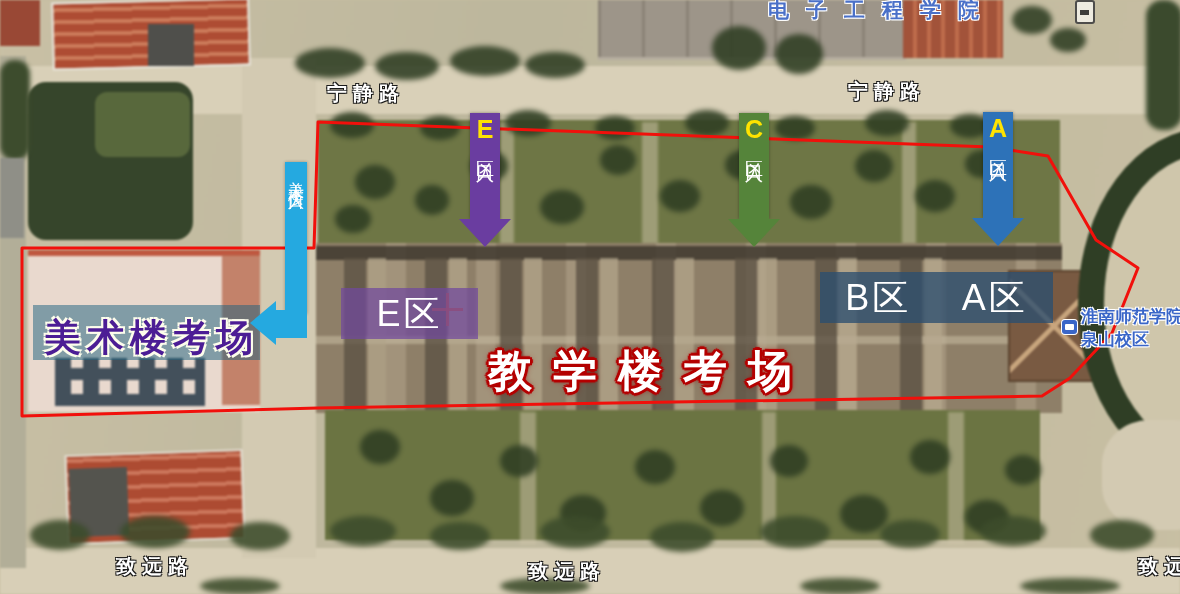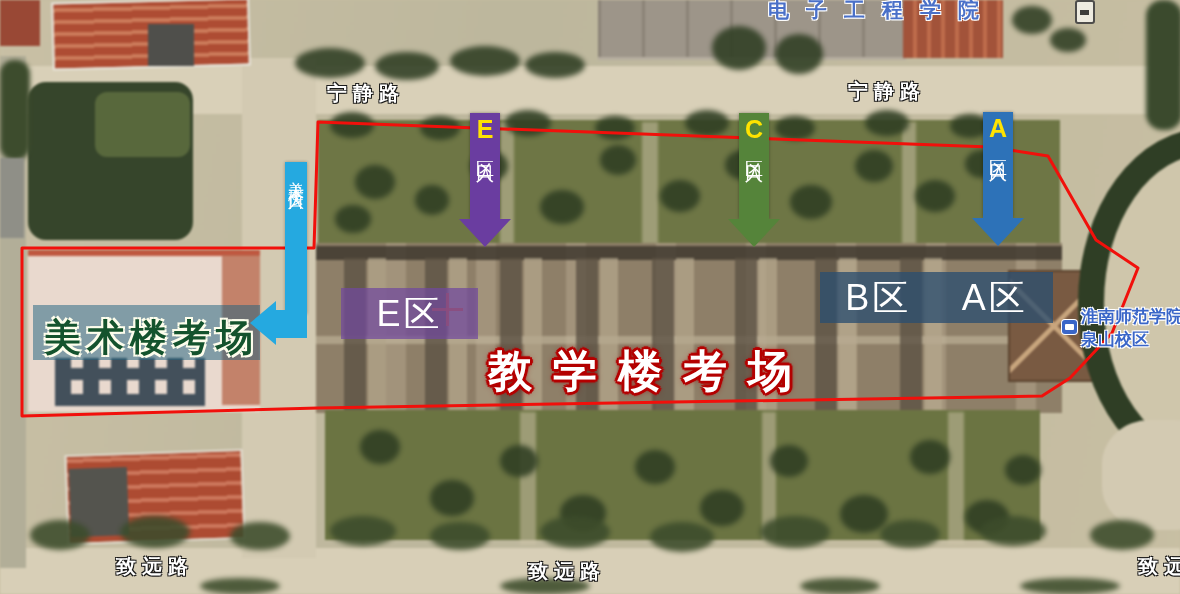--- a/index.html
+++ b/index.html
@@ -37,21 +37,21 @@
                display:flex;justify-content:center;box-shadow:0 0 3px rgba(0,0,0,.3);}
   .art-ent-text{writing-mode:vertical-rl;text-orientation:upright;color:#fff;font-size:16px;
                 letter-spacing:4px;margin-top:6px;line-height:1;}
   .art-ent-elbow{position:absolute;left:274px;top:310px;width:33px;height:28px;background:#25a9e0;z-index:12;}
   .art-ent-head{position:absolute;left:250px;top:301px;width:0;height:0;z-index:12;
                 border-top:22px solid transparent;border-bottom:22px solid transparent;
                 border-right:26px solid #25a9e0;}
 
   .teal-band{position:absolute;left:33px;top:305px;width:227px;height:55px;
              background:rgba(25,95,125,.5);z-index:11;}
-  .art-venue{position:absolute;left:44px;top:313px;z-index:13;color:#14532d;font-size:37px;font-weight:bold;
+  .art-venue{position:absolute;left:44px;top:313px;z-index:13;color:#4c1d95;font-size:37px;font-weight:bold;
              letter-spacing:6px;white-space:nowrap;
              text-shadow:-2px -2px 0 #fdfdec,2px -2px 0 #fdfdec,-2px 2px 0 #fdfdec,2px 2px 0 #fdfdec;}
   .teach-venue{position:absolute;left:488px;top:342px;z-index:13;color:#fff;font-size:44px;font-weight:bold;
              letter-spacing:21px;white-space:nowrap;
              text-shadow:-2px -2px 0 #b40000,2px -2px 0 #b40000,-2px 2px 0 #b40000,2px 2px 0 #b40000,
                          0 -3px 1px #b40000,0 3px 1px #b40000,-3px 0 1px #b40000,3px 0 1px #b40000,0 0 7px #900;}
 
   .lbl-road{position:absolute;z-index:13;color:#fff;font-weight:bold;font-size:20px;letter-spacing:6px;
             white-space:nowrap;
             text-shadow:-1px -1px 0 #1a1a1a,1px -1px 0 #1a1a1a,-1px 1px 0 #1a1a1a,1px 1px 0 #1a1a1a;}

